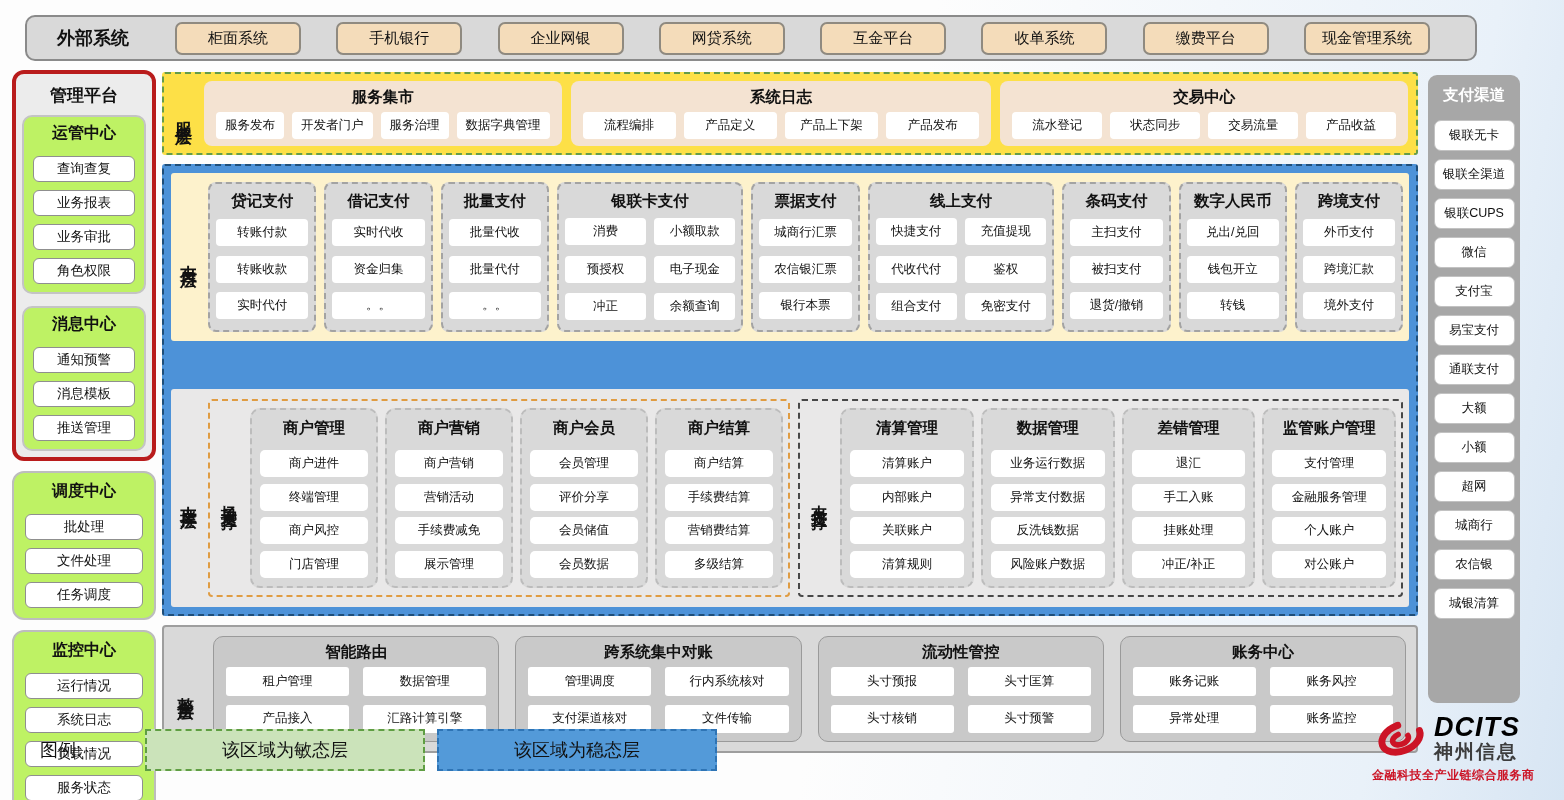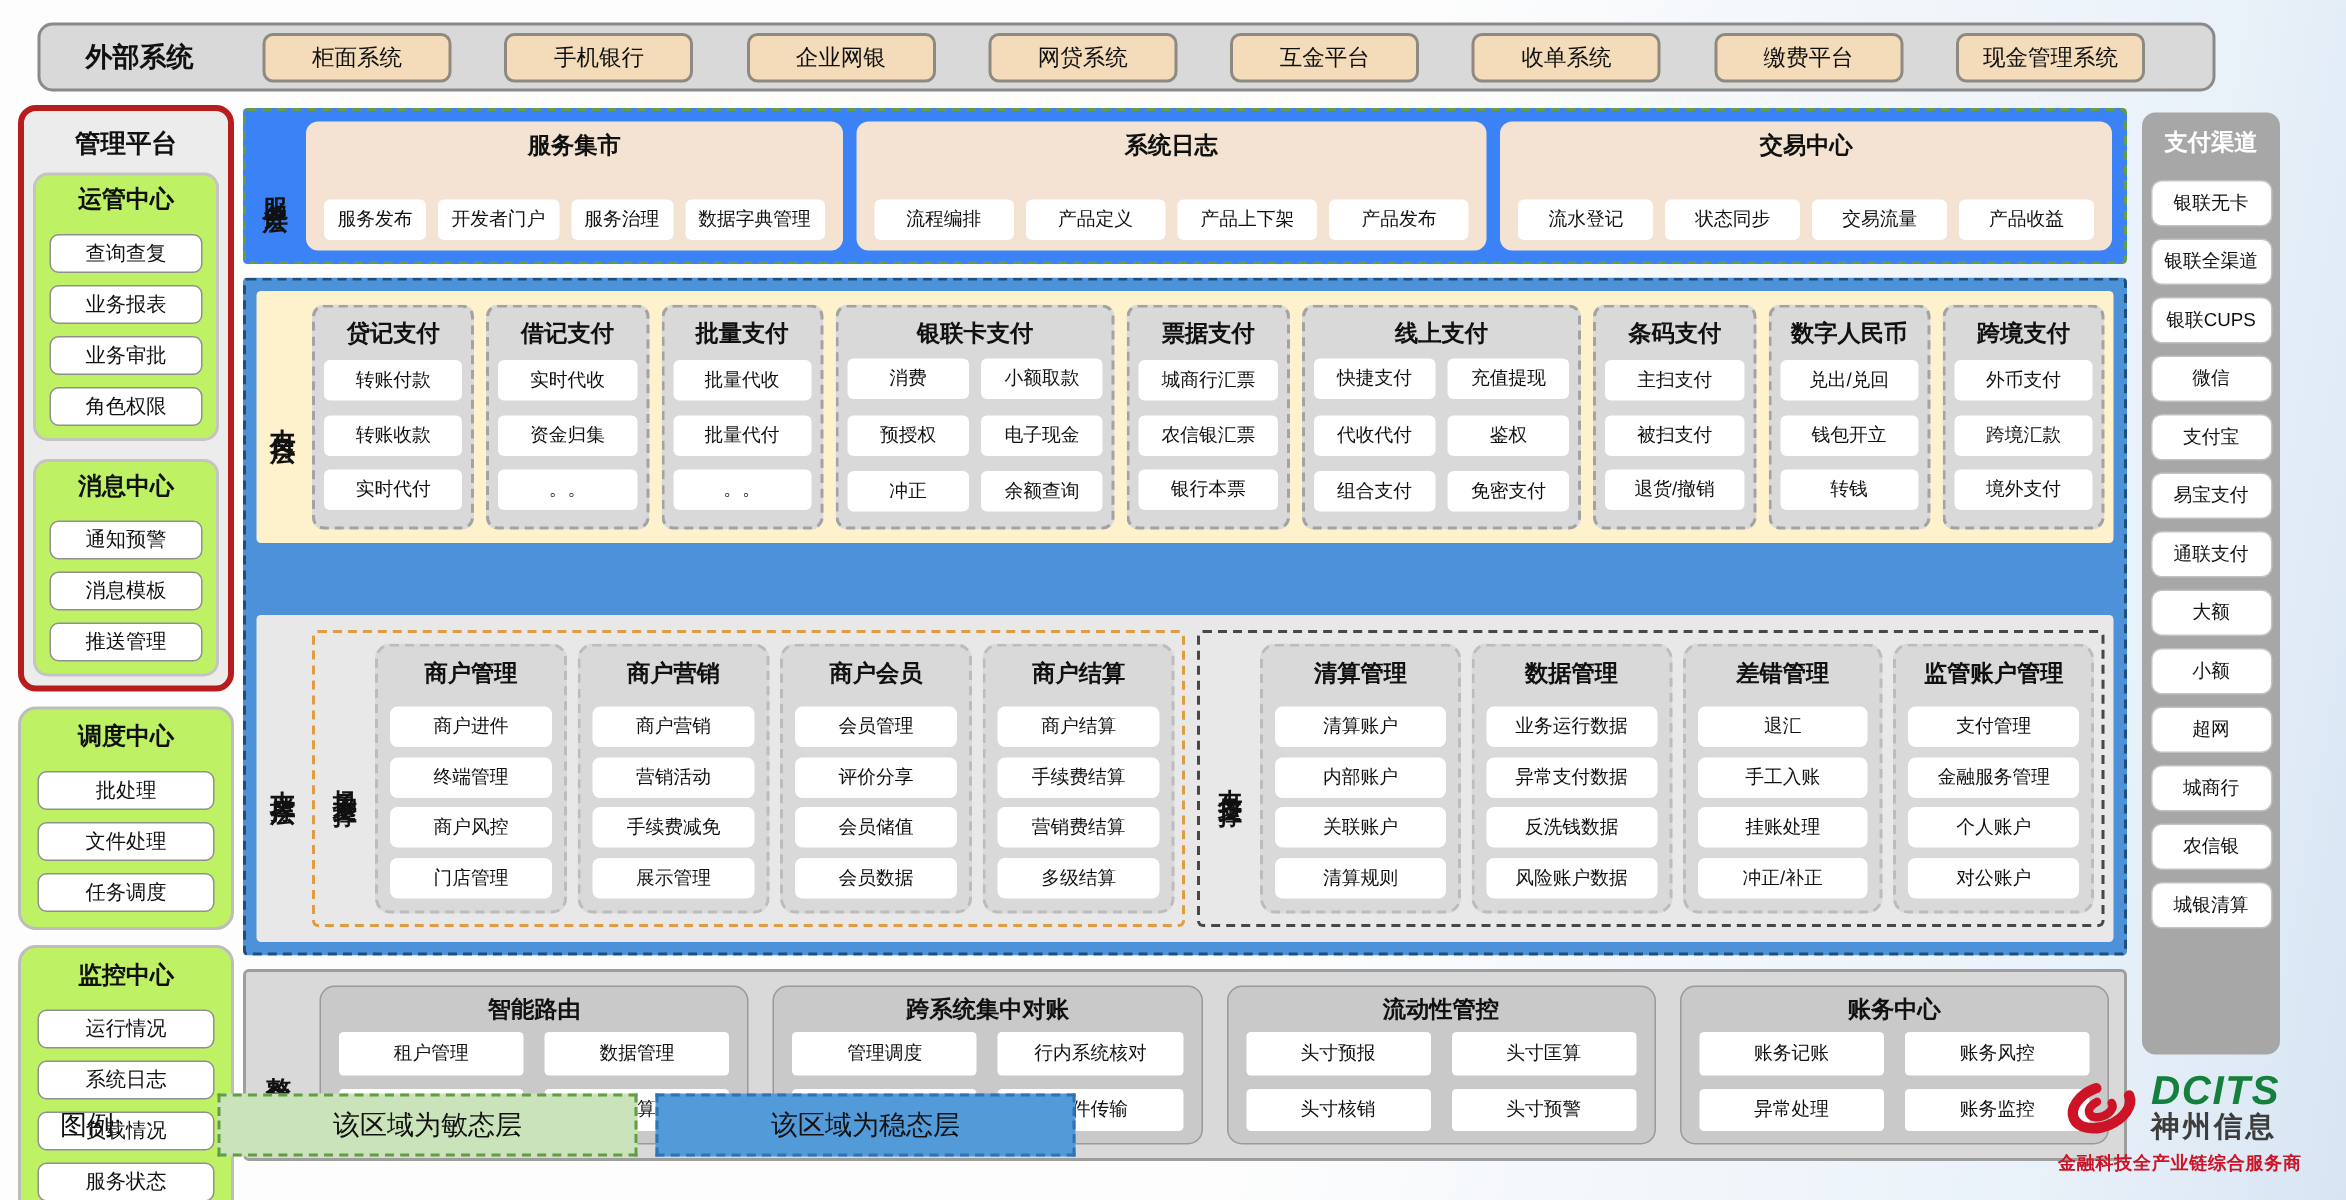--- a/index.html
+++ b/index.html
@@ -48,21 +48,21 @@
   
   .center { position:absolute; left:162px; top:72px; width:1256px; }
 
   .v-label {
     writing-mode:vertical-rl; text-orientation:upright;
     font-weight:bold; font-size:17px; letter-spacing:4px; line-height:1;
     display:flex; align-items:center; justify-content:center; padding:0 3px; white-space:nowrap;
   }
 
   .service-layer {
-    height:104px; background:#3b82f6; border:2px dashed #649c49; border-radius:3px;
+    height:83px; background:#fde047; border:2px dashed #649c49; border-radius:3px;
     display:flex; align-items:stretch; padding:7px 8px; margin-bottom:9px;
   }
   .service-groups { flex:1; display:flex; align-items:stretch; }
   .service-group {
     background:#f4e3d2; border-radius:8px; margin-left:9px; padding:4px 8px 7px;
     display:flex; flex-direction:column; justify-content:space-between;
   }
   .service-groups .service-group:nth-child(1){ flex:1; }
   .service-groups .service-group:nth-child(2){ flex:1.55; }
   .service-groups .service-group:nth-child(3){ flex:1.5; }
@@ -149,21 +149,21 @@
     width:280px; height:42px; display:flex; align-items:center; justify-content:center;
     font-size:18px; white-space:nowrap;
   }
   .legend-agile { background:#cbe3ba; border:2px dashed #5f9e43; margin-left:64px; }
   .legend-stable { background:#539ad9; border:2.5px dashed #2e74b5; margin-left:12px; }
 
   
   .logo { position:absolute; left:1372px; top:712px; width:186px; }
   .logo-top { display:flex; align-items:center; justify-content:flex-start; }
   .logo-swirl { width:58px; height:52px; flex:none; margin-right:4px; }
-  .logo-brand { color:#15803d; font-weight:bold; font-style:italic; font-size:27px; letter-spacing:1px; line-height:1; }
+  .logo-brand { color:#000000; font-weight:bold; font-style:italic; font-size:27px; letter-spacing:1px; line-height:1; }
   .logo-company { color:#3d3d3d; font-weight:bold; font-size:19px; letter-spacing:2px; line-height:1.15; }
   .logo-tagline { color:#cc1426; font-weight:bold; font-size:12px; white-space:nowrap; margin-top:3px; letter-spacing:0.5px; }
 </style>
 </head>
 <body>
 
 <div class="topbar">
   <span class="topbar-label">外部系统</span>
   <div class="topbar-buttons">
       <div class="top-btn">柜面系统</div>

